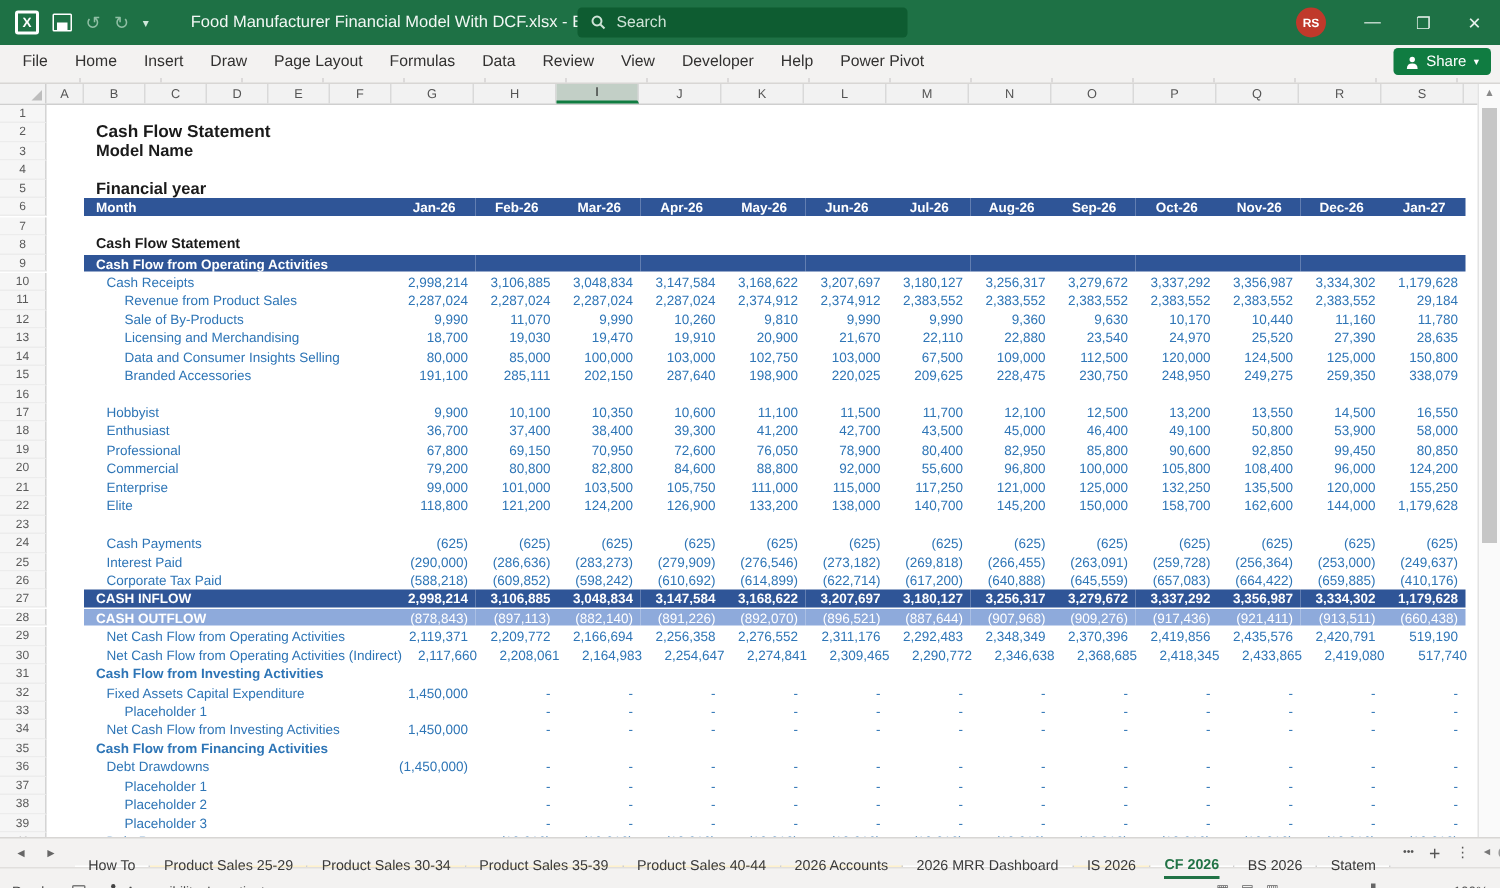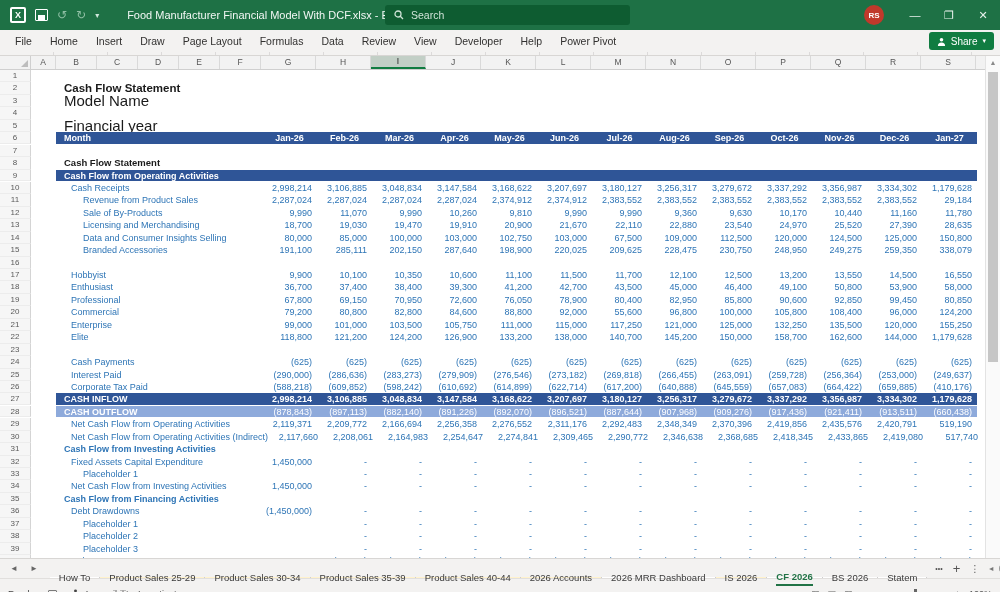--- a/index.html
+++ b/index.html
@@ -10,21 +10,21 @@
   .titlebar { height:30px; background:#1E7145; display:flex; align-items:center; color:#fff; }
   .qat { display:flex; align-items:center; gap:9px; padding:0 10px; }
   .xl-icon { width:16px; height:16px; background:#fff; border-radius:2px; position:relative; }
   .xl-icon::after { content:"X"; position:absolute; inset:0; background:#1E7145; margin:2px;
     color:#fff; font-size:9px; font-weight:bold; text-align:center; line-height:12px; }
   .save-icon { width:13px; height:12px; border:1.5px solid #fff; border-radius:1px; position:relative; }
   .save-icon::after { content:""; position:absolute; left:2px; right:2px; bottom:0; height:5px; background:#fff; }
   .ghost { color:#8fbfa4; font-size:12px; }
   .qat-caret { color:#cfe7da; font-size:8px; }
   .doc-title { flex:0 0 auto; margin-left:18px; font-size:11px; color:#f2f7f4; white-space:nowrap; }
-  .searchbox { margin-left:auto; margin-right:auto; width:245px; height:20px; background:#0E5C31;
+  .searchbox { margin-left:auto; margin-right:auto; width:220px; height:20px; background:#0E5C31;
     border-radius:3px; display:flex; align-items:center; gap:7px; padding:0 9px;
     color:#cfe3d7; font-size:10.5px; position:absolute; left:385px; top:5px; }
   .wincontrols { margin-left:auto; display:flex; align-items:center; height:18px; }
   .avatar { width:20px; height:20px; border-radius:50%; background:#C0392B; color:#fff; font-size:8px;
     font-weight:bold; display:flex; align-items:center; justify-content:center; margin-right:14px; }
   .winbtn { width:34px; height:30px; display:flex; align-items:center; justify-content:center;
     font-size:11px; color:#e8f1ec; }
 
   
   .menubar { height:22px; background:#F3F2F1; display:flex; align-items:center; padding-left:6px;
@@ -48,21 +48,21 @@
 
   .row { display:flex; height:12.45px; line-height:12.4px; font-size:9px; flex:0 0 12.45px; }
   .gut { flex:0 0 31px; background:#F6F6F6; border-right:1px solid #D4D4D4;
     border-bottom:1px solid #ECECEC; color:#5A5A5A; text-align:center; font-size:8px; }
   .acol { flex:0 0 25px; }
   .lab  { flex:0 0 206px; white-space:nowrap; color:#2E75B6; }
   .cell { flex:0 0 55px; text-align:right; padding-right:5px; color:#2E75B6; white-space:nowrap; }
   .ind0 { padding-left:8px; } .ind1 { padding-left:15px; } .ind2 { padding-left:27px; }
 
   .row.title .lab { font-weight:bold; font-size:11.5px; color:#1a1a1a; line-height:12px; }
-  .row.bold-sm .lab { font-weight:normal; font-size:15px; color:#1a1a1a; }
+  .row.bold-sm .lab { font-weight:bold; font-size:11px; color:#1a1a1a; }
   .row.bold .lab { font-weight:bold; font-size:9.5px; color:#1a1a1a; }
   .row.section .lab { font-weight:bold; }
   .row.months .lab, .row.months .cell, .row.banner .lab, .row.banner .cell,
   .row.inflow .lab, .row.inflow .cell { background:#2F5597; color:#fff; }
   .row.months .lab, .row.banner .lab, .row.inflow .lab { font-weight:bold; }
   .row.months .cell { text-align:center; padding-right:0; font-weight:bold; }
   .row.inflow .cell { font-weight:bold; }
   .row.outflow .lab, .row.outflow .cell { background:#8EAADB; color:#fff; }
   .row.outflow .lab { font-weight:bold; }
   .row.months, .row.banner, .row.inflow, .row.outflow { border-bottom:1px solid #fff; }

